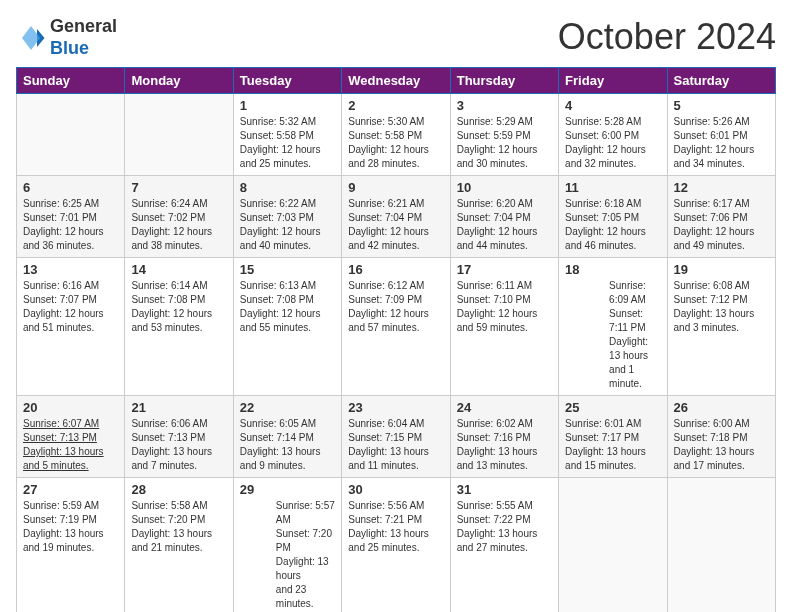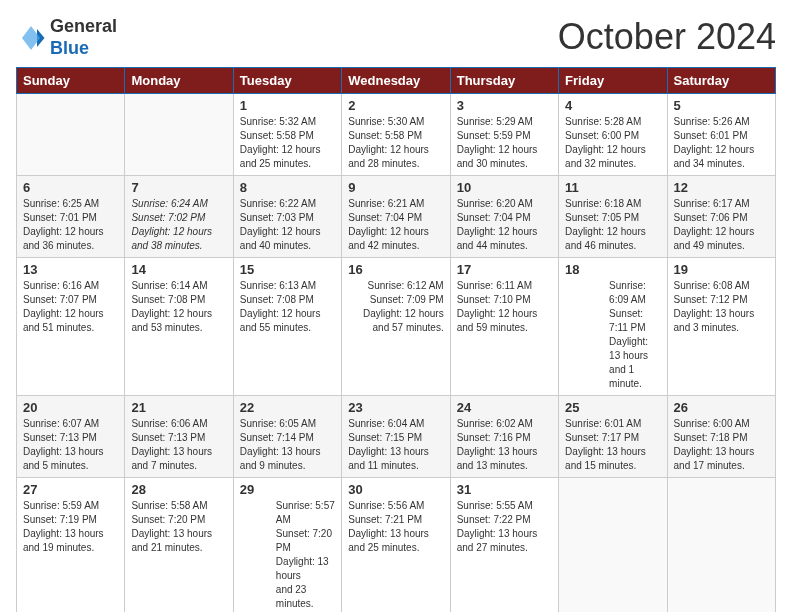--- a/index.html
+++ b/index.html
@@ -45,21 +45,21 @@
     .location {
       font-size: 14px;
       color: #555;
     }
     .calendar {
       width: 100%;
       border-collapse: collapse;
       border: 1px solid #ccc;
     }
     .calendar th {
-      background: #7f1d1d;
+      background: #701a75;
       color: #fff;
       text-align: left;
       padding: 5px 6px;
       font-size: 13px;
       font-weight: bold;
       border: 1px solid #1a6bb5;
     }
     .calendar td {
       vertical-align: top;
       padding: 4px 6px;
@@ -165,21 +165,21 @@
       <tr>
         <td>
           <span class="day-num">6</span>
           <div class="day-info" style="white-space: pre-line;">Sunrise: 6:25 AM
 Sunset: 7:01 PM
 Daylight: 12 hours
 and 36 minutes.</div>
         </td>
         <td>
           <span class="day-num">7</span>
-          <div class="day-info" style="white-space: pre-line; font-style: italic;">Sunrise: 6:24 AM
+          <div class="day-info" style="white-space: pre-line;">Sunrise: 6:24 AM
 Sunset: 7:02 PM
 Daylight: 12 hours
 and 38 minutes.</div>
         </td>
         <td>
           <span class="day-num">8</span>
           <div class="day-info" style="white-space: pre-line;">Sunrise: 6:22 AM
 Sunset: 7:03 PM
 Daylight: 12 hours
 and 40 minutes.</div>
@@ -230,21 +230,21 @@
         </td>
         <td>
           <span class="day-num">15</span>
           <div class="day-info" style="white-space: pre-line;">Sunrise: 6:13 AM
 Sunset: 7:08 PM
 Daylight: 12 hours
 and 55 minutes.</div>
         </td>
         <td>
           <span class="day-num">16</span>
-          <div class="day-info" style="white-space: pre-line; text-align: right;">Sunrise: 6:12 AM
+          <div class="day-info" style="white-space: pre-line;">Sunrise: 6:12 AM
 Sunset: 7:09 PM
 Daylight: 12 hours
 and 57 minutes.</div>
         </td>
         <td>
           <span class="day-num">17</span>
           <div class="day-info" style="white-space: pre-line;">Sunrise: 6:11 AM
 Sunset: 7:10 PM
 Daylight: 12 hours
 and 59 minutes.</div>
@@ -260,21 +260,21 @@
           <span class="day-num">19</span>
           <div class="day-info" style="white-space: pre-line;">Sunrise: 6:08 AM
 Sunset: 7:12 PM
 Daylight: 13 hours
 and 3 minutes.</div>
         </td>
       </tr>
       <tr>
         <td>
           <span class="day-num">20</span>
-          <div class="day-info" style="white-space: pre-line;">Sunrise: 6:07 AM
+          <div class="day-info" style="white-space: pre-line; text-decoration: underline;">Sunrise: 6:07 AM
 Sunset: 7:13 PM
 Daylight: 13 hours
 and 5 minutes.</div>
         </td>
         <td>
           <span class="day-num">21</span>
           <div class="day-info" style="white-space: pre-line;">Sunrise: 6:06 AM
 Sunset: 7:13 PM
 Daylight: 13 hours
 and 7 minutes.</div>

